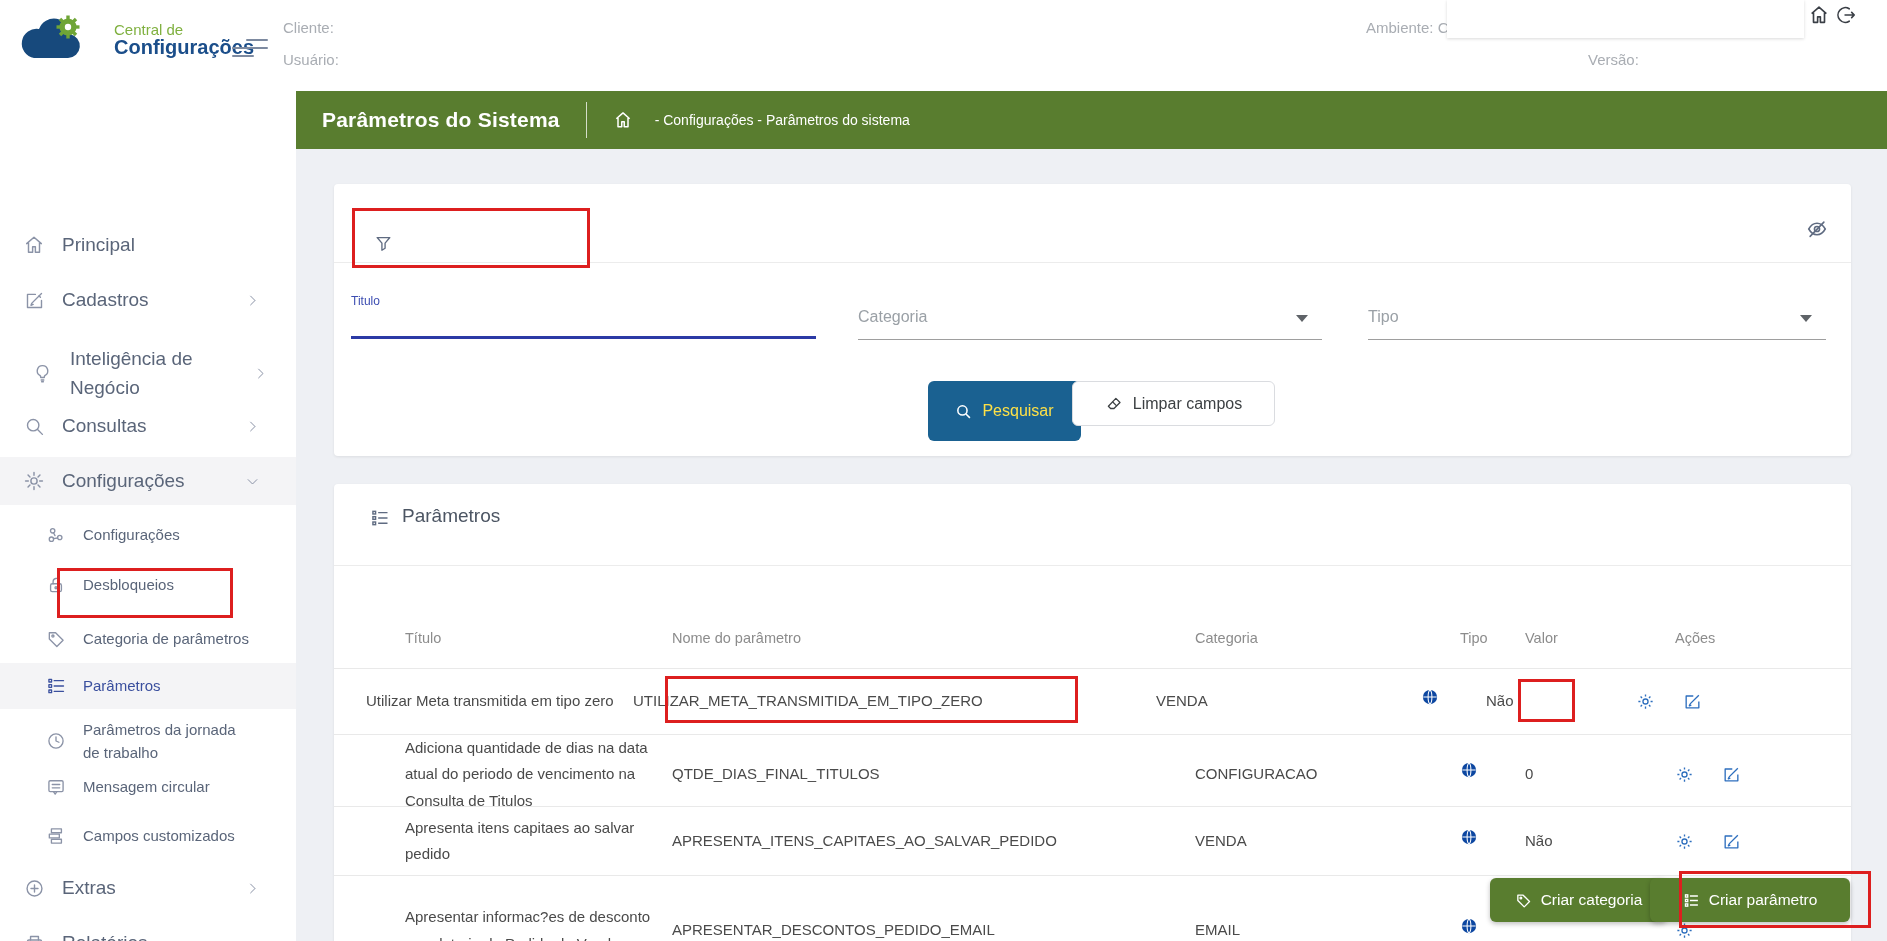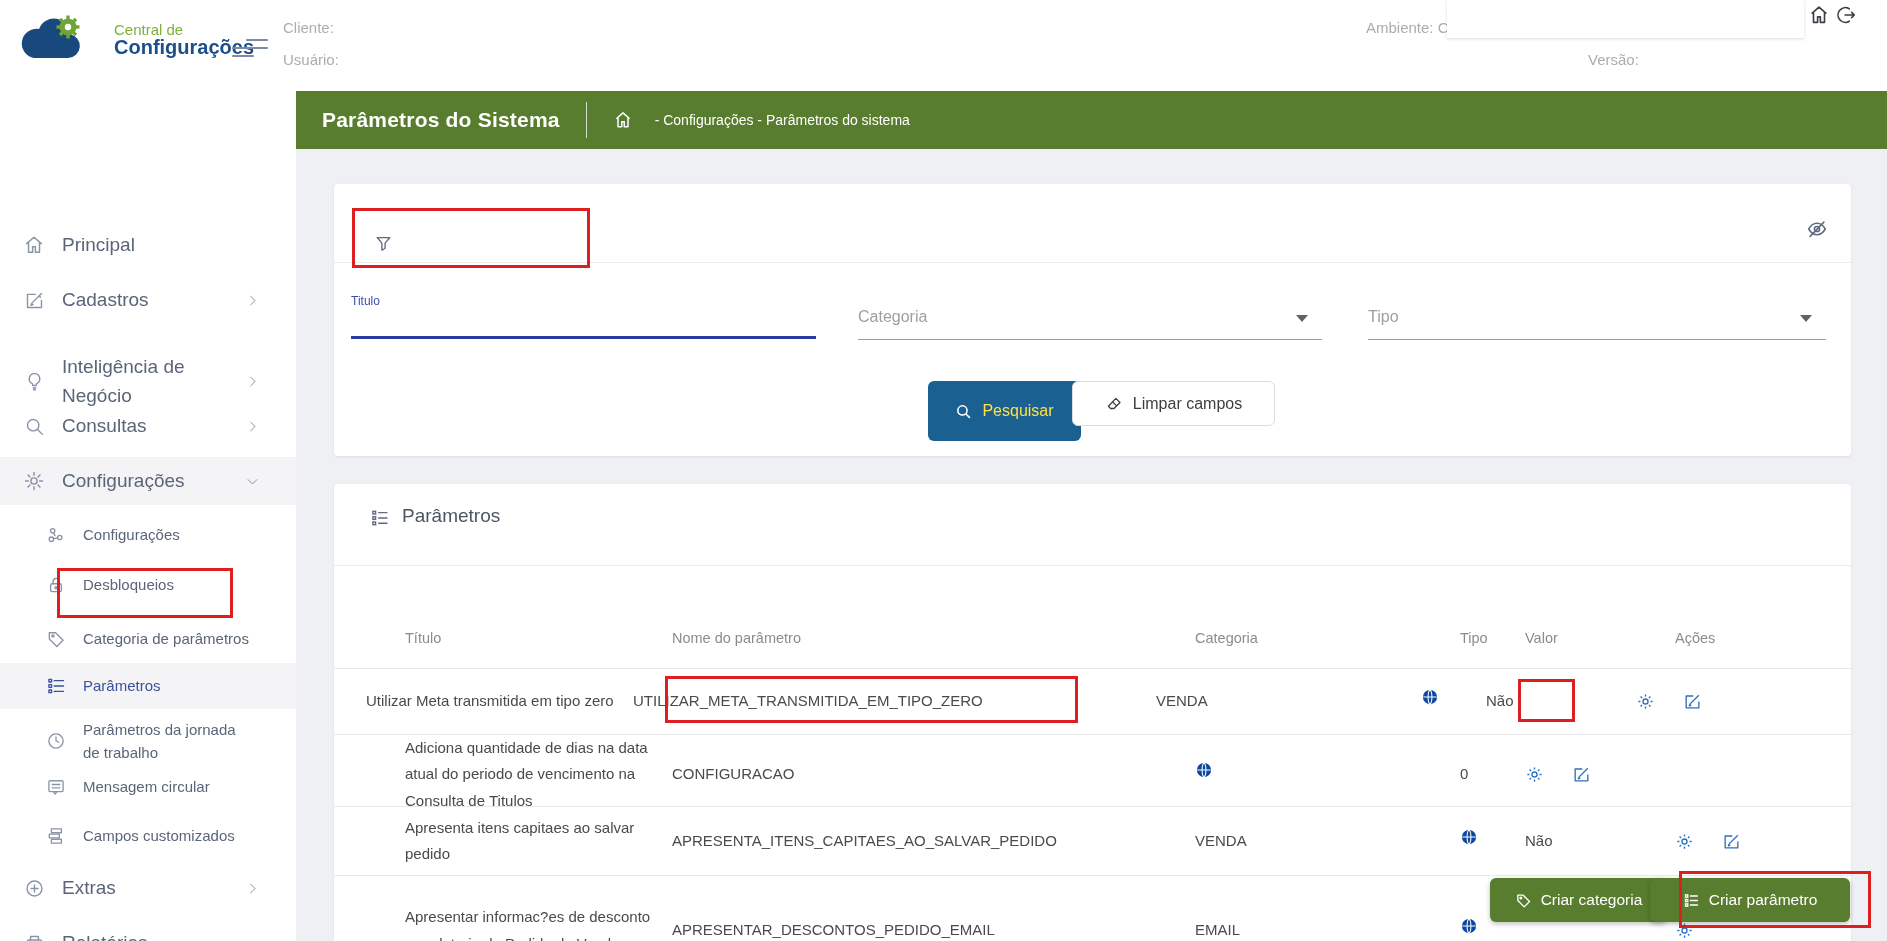--- a/index.html
+++ b/index.html
@@ -168,21 +168,21 @@
         <svg class="ic" width="21" height="21" viewBox="0 0 24 24">
             <path d="M20 12 V20 H4 V5 H13 M9 15 L20 4 M9 15 l-1 2.5 2.5 -1 M17 6.5 l1.8 1.8"></path>
           </svg>
       </span>
       <span class="nav-label">Cadastros</span>
       <svg class="chev ic" width="15" height="15" viewBox="0 0 24 24">
           <path d="M9 5 L16 12 L9 19"></path>
         </svg>
     </div>
 
-    <div class="nav-item" style="top:260px; height:60px;">
+    <div class="nav-item" style="top:252px; height:60px;margin-left:8px;">
       <span class="nav-ic">
         <svg class="ic" width="21" height="21" viewBox="0 0 24 24">
             <path d="M12 3 a6 6 0 0 1 3 11.2 c-.7.5-1 1.3-1 2.3 h-4 c0-1-.3-1.8-1-2.3 A6 6 0 0 1 12 3z M10.5 19.5 h3 M11 21.5 h2"></path>
           </svg>
       </span>
       <span class="nav-label">Inteligência de Negócio</span>
       <svg class="chev ic" width="15" height="15" viewBox="0 0 24 24">
           <path d="M9 5 L16 12 L9 19"></path>
         </svg>
     </div>
@@ -411,20 +411,21 @@
             <path d="M12 3 v2.6 M12 18.4 v2.6 M3 12 h2.6 M18.4 12 h2.6 M5.8 5.8 l1.8 1.8 M16.4 16.4 l1.8 1.8 M18.2 5.8 l-1.8 1.8 M7.6 16.4 l-1.8 1.8"></path>
           </svg>
         <svg width="19" height="19" viewBox="0 0 24 24" fill="none" stroke="#2e6fbe" stroke-width="1.7" stroke-linejoin="round">
             <path d="M20 12 V20 H4 V5 H13 M9 15 L20 4 M9 15 l-1 2.5 2.5 -1"></path>
           </svg>
       </div>
     </div>
 
     <div class="trow r2">
       <div class="tcell small">Adiciona quantidade de dias na data atual do periodo de vencimento na Consulta de Titulos</div>
+      <div class="tcell">QTDE_DIAS_FINAL_TITULOS</div>
       <div class="tcell">CONFIGURACAO</div>
       <div class="tcell">
         <svg width="18" height="18" viewBox="0 0 24 24">
             <circle cx="12" cy="12" r="9.5" fill="#0d47a1"></circle>
             <path d="M3 12 h18 M12 2.5 c3.4 2.6 3.4 16.4 0 19 M12 2.5 c-3.4 2.6 -3.4 16.4 0 19" stroke="#ffffff" stroke-width="1.4" fill="none"></path>
           </svg>
       </div>
       <div class="tcell">0</div>
       <div class="tcell acts">
         <svg width="19" height="19" viewBox="0 0 24 24" fill="none" stroke="#2e6fbe" stroke-width="1.7">

